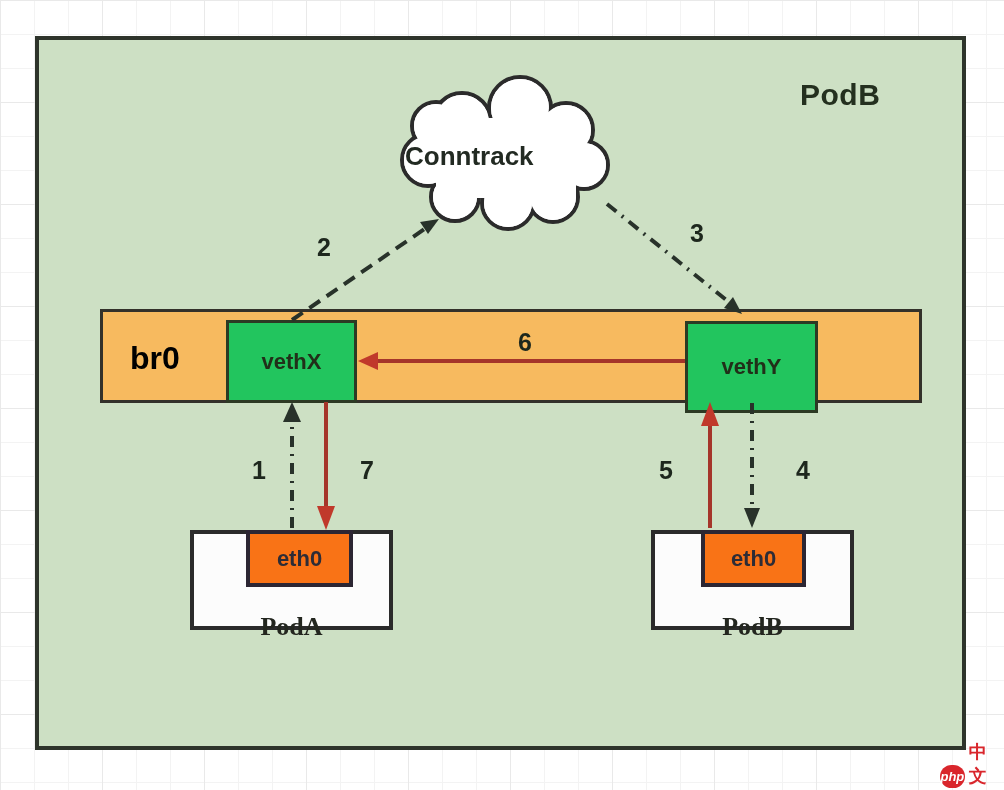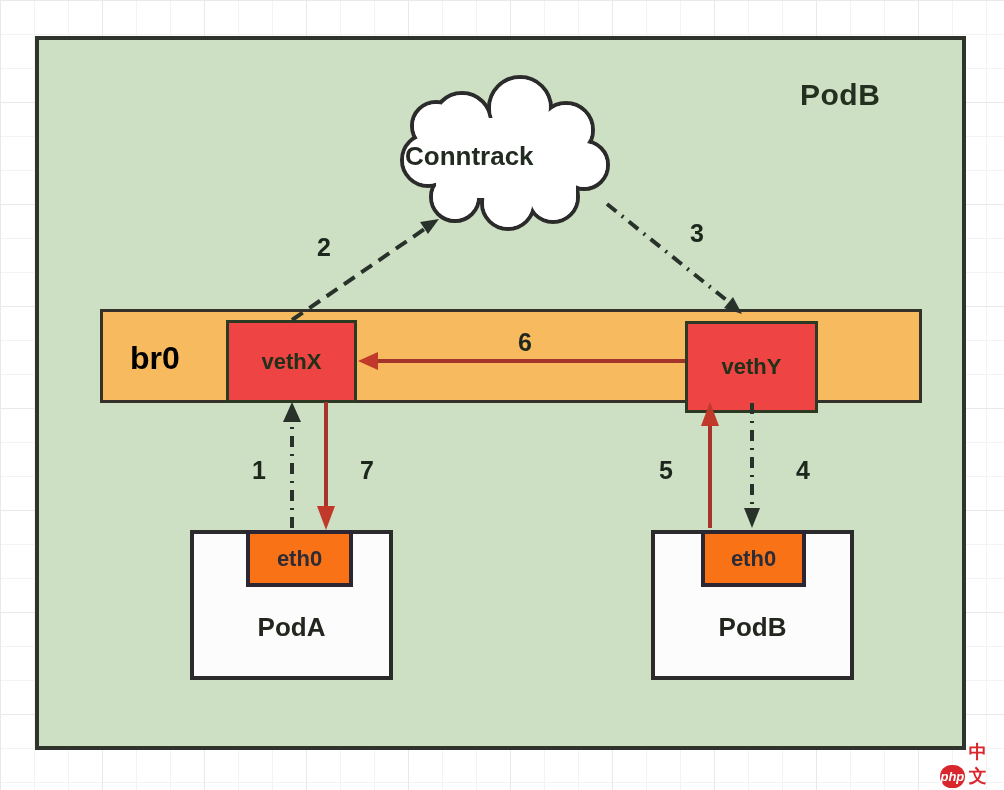--- a/index.html
+++ b/index.html
@@ -32,29 +32,29 @@
   }
   .bridge-bar{
     position:absolute;left:100px;top:309px;width:822px;height:94px;
     background:#f7ba5f;border:3px solid #33312a;box-sizing:border-box;
   }
   .bridge-label{
     position:absolute;left:130px;top:340px;
     font-size:32px;font-weight:600;color:#000000;
   }
   .veth-box{
-    position:absolute;background:#ef4444;border:3px solid #2c3a24;
+    position:absolute;background:#22c55e;border:3px solid #2c3a24;
     box-sizing:border-box;display:flex;align-items:center;justify-content:center;
     font-size:22px;font-weight:600;color:#213019;
   }
   #vethx{left:226px;top:320px;width:131px;height:83px;}
   #vethy{left:685px;top:321px;width:133px;height:92px;}
   .pod-box{
-    position:absolute;width:203px;height:150px;
-    background:#fcfcfc;border:4px solid #2b2b2b;box-sizing:border-box;
+    position:absolute;width:203px;height:100px;
+    background:#fcfcfc;border:4px solid #2b2b2b;box-sizing:border-box;font-family:Liberation Serif, serif;
   }
   #poda{left:190px;top:530px;}
   #podb{left:651px;top:530px;}
   .pod-label{
     position:absolute;left:0;right:0;top:78px;text-align:center;
     font-size:26px;font-weight:600;color:#23261f;
   }
   .eth-box{
     position:absolute;background:#f97316;border:4px solid #2c2633;
     box-sizing:border-box;display:flex;align-items:center;justify-content:center;

